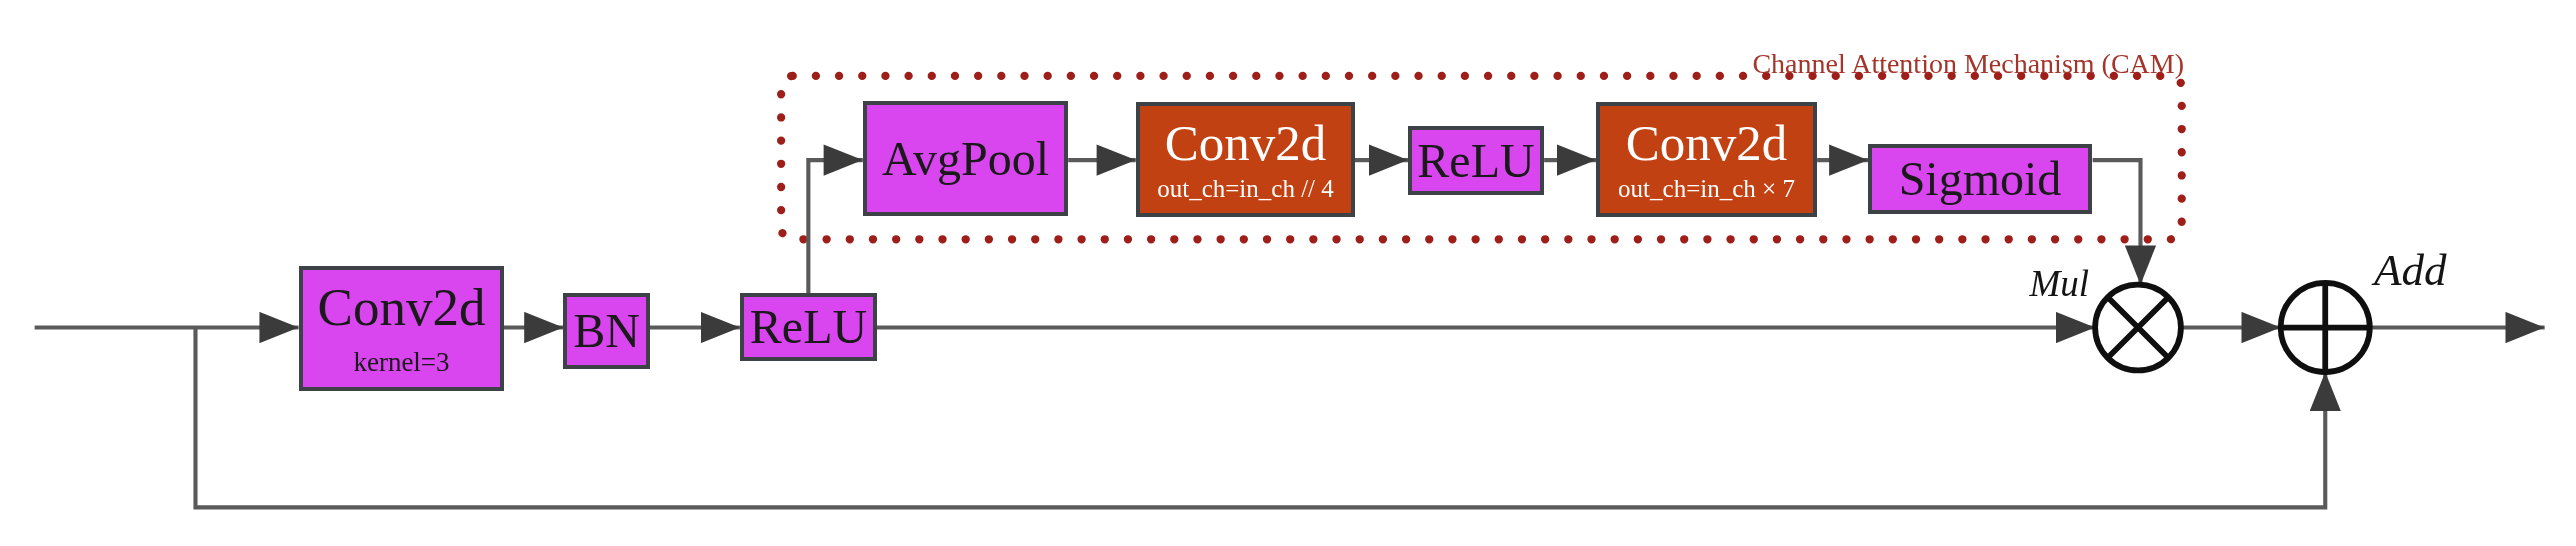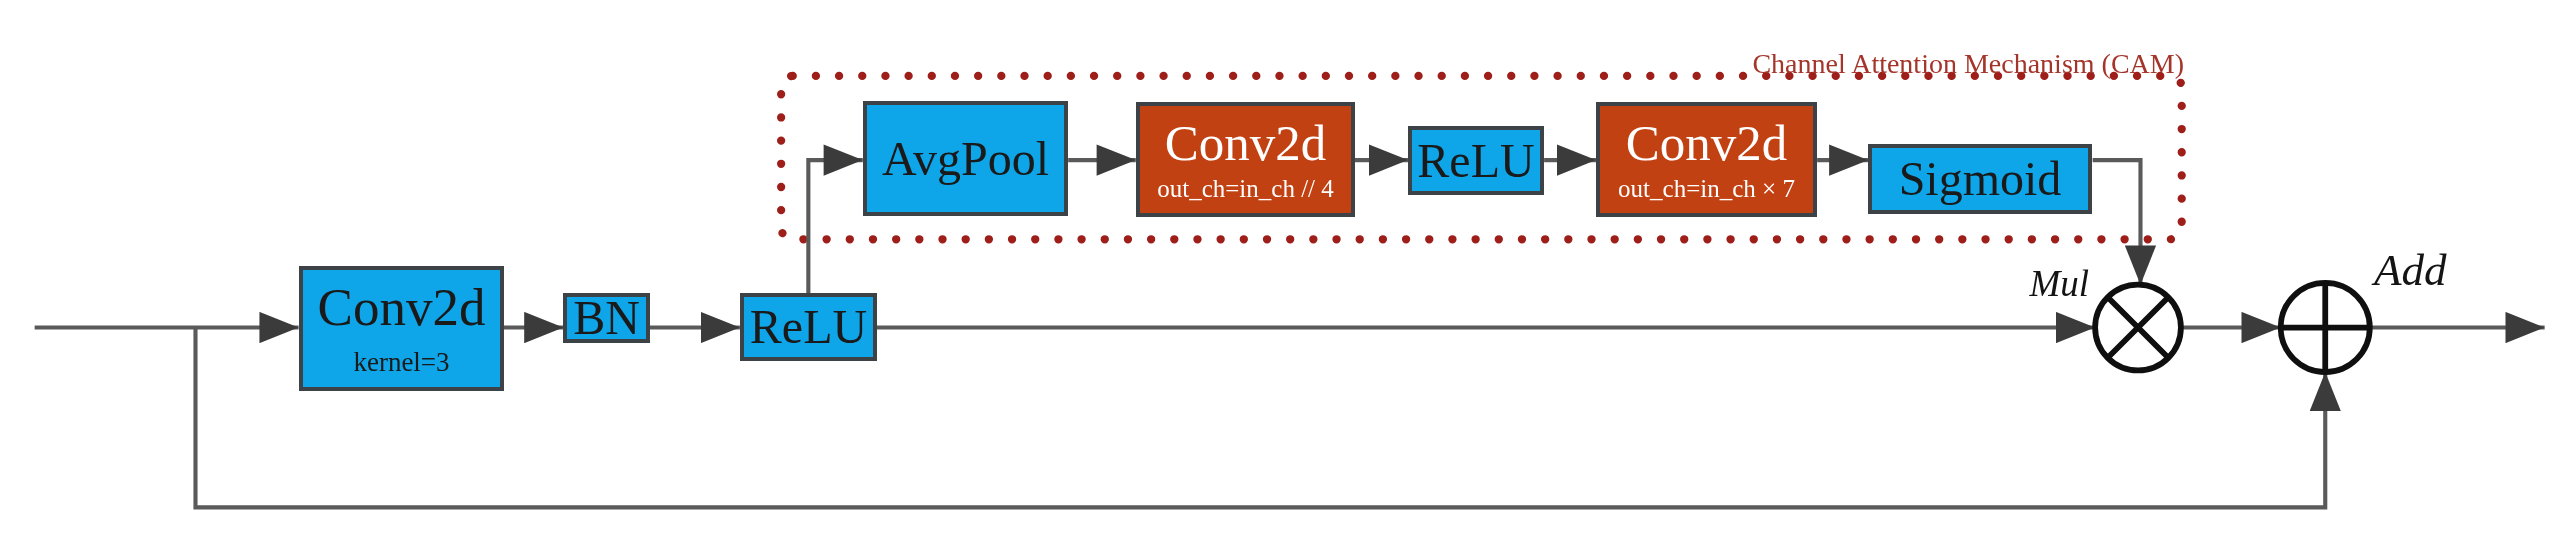--- a/index.html
+++ b/index.html
@@ -10,21 +10,21 @@
   #wires{position:absolute;left:0;top:0;z-index:1;}
   .wire{stroke:var(--line-gray,#5a5a5a);stroke-width:5;fill:none;stroke-linejoin:miter;}
   .arrowhead{fill:var(--arrow-dark,#3b3b3b);}
   .cam-border{stroke:var(--cam-border-red,#9E1F1A);stroke-width:10;fill:none;
     stroke-dasharray:0.1 28;stroke-linecap:round;}
   .node-circle{fill:#ffffff;stroke:var(--circle-black,#0f0f0f);stroke-width:7;}
   .node-glyph{stroke:var(--circle-black,#0f0f0f);stroke-width:7;fill:none;stroke-linecap:butt;}
 
   .box{
     position:absolute;z-index:2;box-sizing:border-box;
-    border:4.1px solid var(--border-dark,#3d4247);background:#0ea5e9;
+    border:4.1px solid var(--border-dark,#3d4247);background:#d946ef;
     display:flex;flex-direction:column;align-items:center;justify-content:center;
     text-align:center;line-height:1;
   }
   .box .t1{font-size:48px;white-space:nowrap;}
   .box.big .t1{font-size:53px;}
   .box .t2{font-size:27px;margin-top:15px;white-space:nowrap;}
   .box.orange{background:var(--accent-orange,#C24112);color:#ffffff;}
   .box.orange .t1{font-size:51px;}
   .box.orange .t2{font-size:25px;margin-top:6.6px;}
 
@@ -73,21 +73,21 @@
       <circle cx="2819" cy="397" r="54" class="node-circle"></circle>
       <path class="node-glyph" d="M2819,343 V451 M2765,397 H2873"></path>
     </g>
   </svg>
 
   <div class="box big" style="left:299px;top:266px;width:205px;height:125px;">
     <div class="t1">Conv2d</div>
     <div class="t2">kernel=3</div>
   </div>
 
-  <div class="box" style="left:563px;top:293px;width:87px;height:50px;">
+  <div class="box" style="left:563px;top:293px;width:87px;height:76px;">
     <div class="t1">BN</div>
   </div>
 
   <div class="box" style="left:740px;top:293px;width:137px;height:68px;">
     <div class="t1">ReLU</div>
   </div>
 
   <div class="box" style="left:863px;top:101px;width:205px;height:115px;">
     <div class="t1">AvgPool</div>
   </div>

